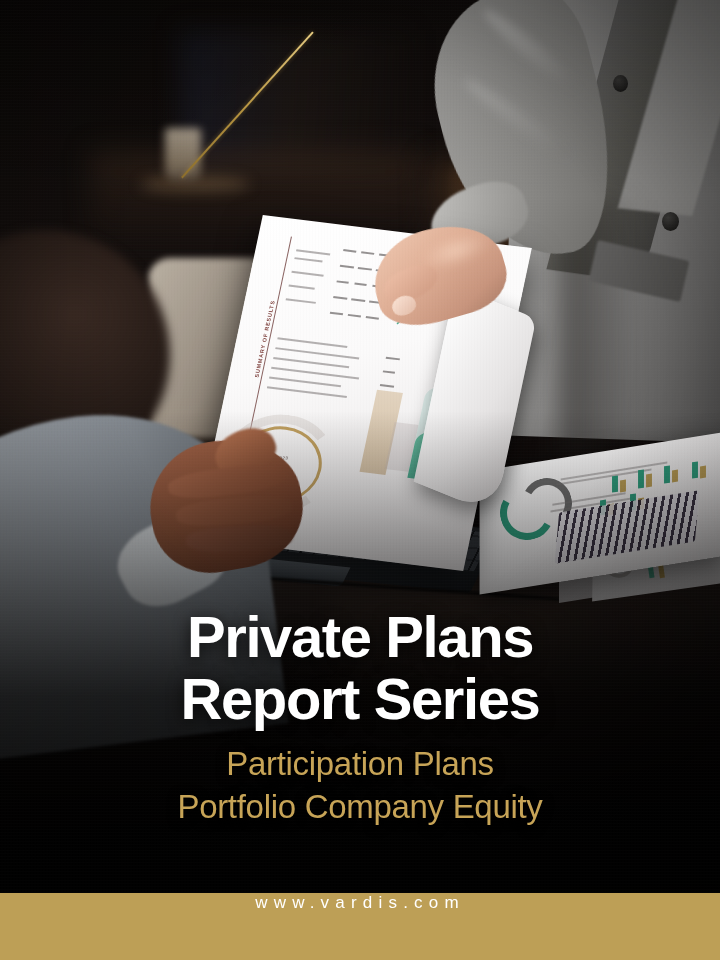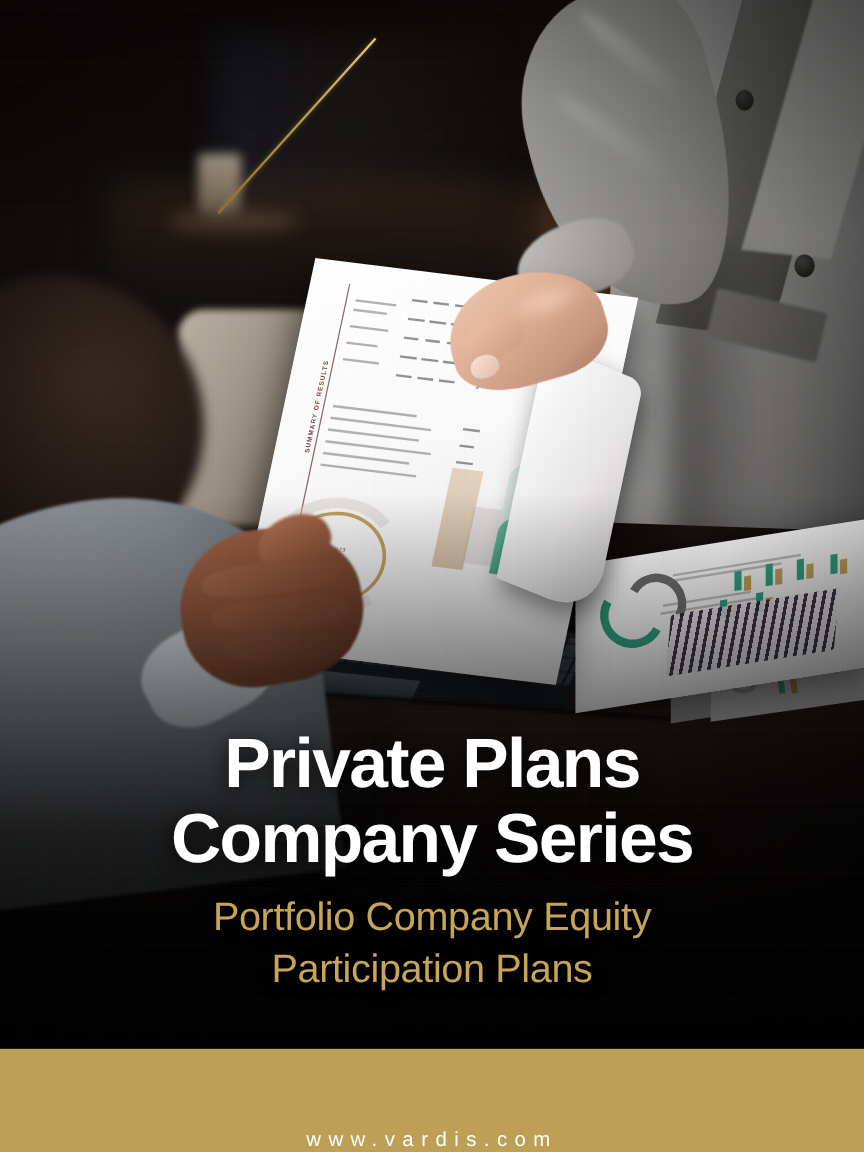--- a/index.html
+++ b/index.html
@@ -419,23 +419,23 @@
     text-shadow:0 3px 16px rgba(0,0,0,.75);
   }
   .subtitle-line {
     font-size:33px; font-weight:400; color:#c7a457;
     line-height:43px; letter-spacing:-.3px;
     text-shadow:0 2px 12px rgba(0,0,0,.7);
   }
   .subtitle-wrap { margin-top:12px; }
 
   .footer {
-    position:absolute; left:0; bottom:0; width:720px; height:86px;
+    position:absolute; left:0; bottom:0; width:720px; height:67px;
     background:#bd9f56;
-    display:flex; align-items:flex-end; justify-content:center;
+    display:flex; align-items:flex-start; justify-content:center;
   }
   .footer-url {
     font-size:17px; color:#fff; letter-spacing:6.2px; font-weight:400;
   }
 </style>
 </head>
 <body>
 
 <div class="poster">
 
@@ -572,24 +572,24 @@
 
     <div class="vignette"></div>
     <div class="grain"></div>
   </div>
 
   <div class="gold-slash"></div>
 
 
   <div class="titleblock">
     <div class="title-line">Private Plans</div>
-    <div class="title-line">Company Series</div>
+    <div class="title-line">Report Series</div>
     <div class="subtitle-wrap">
+      <div class="subtitle-line">Participation Plans</div>
       <div class="subtitle-line">Portfolio Company Equity</div>
-      <div class="subtitle-line">Participation Plans</div>
     </div>
   </div>
 
   <div class="footer">
     <span class="footer-url">www.vardis.com</span>
   </div>
 
 </div>
 
 </body></html>

